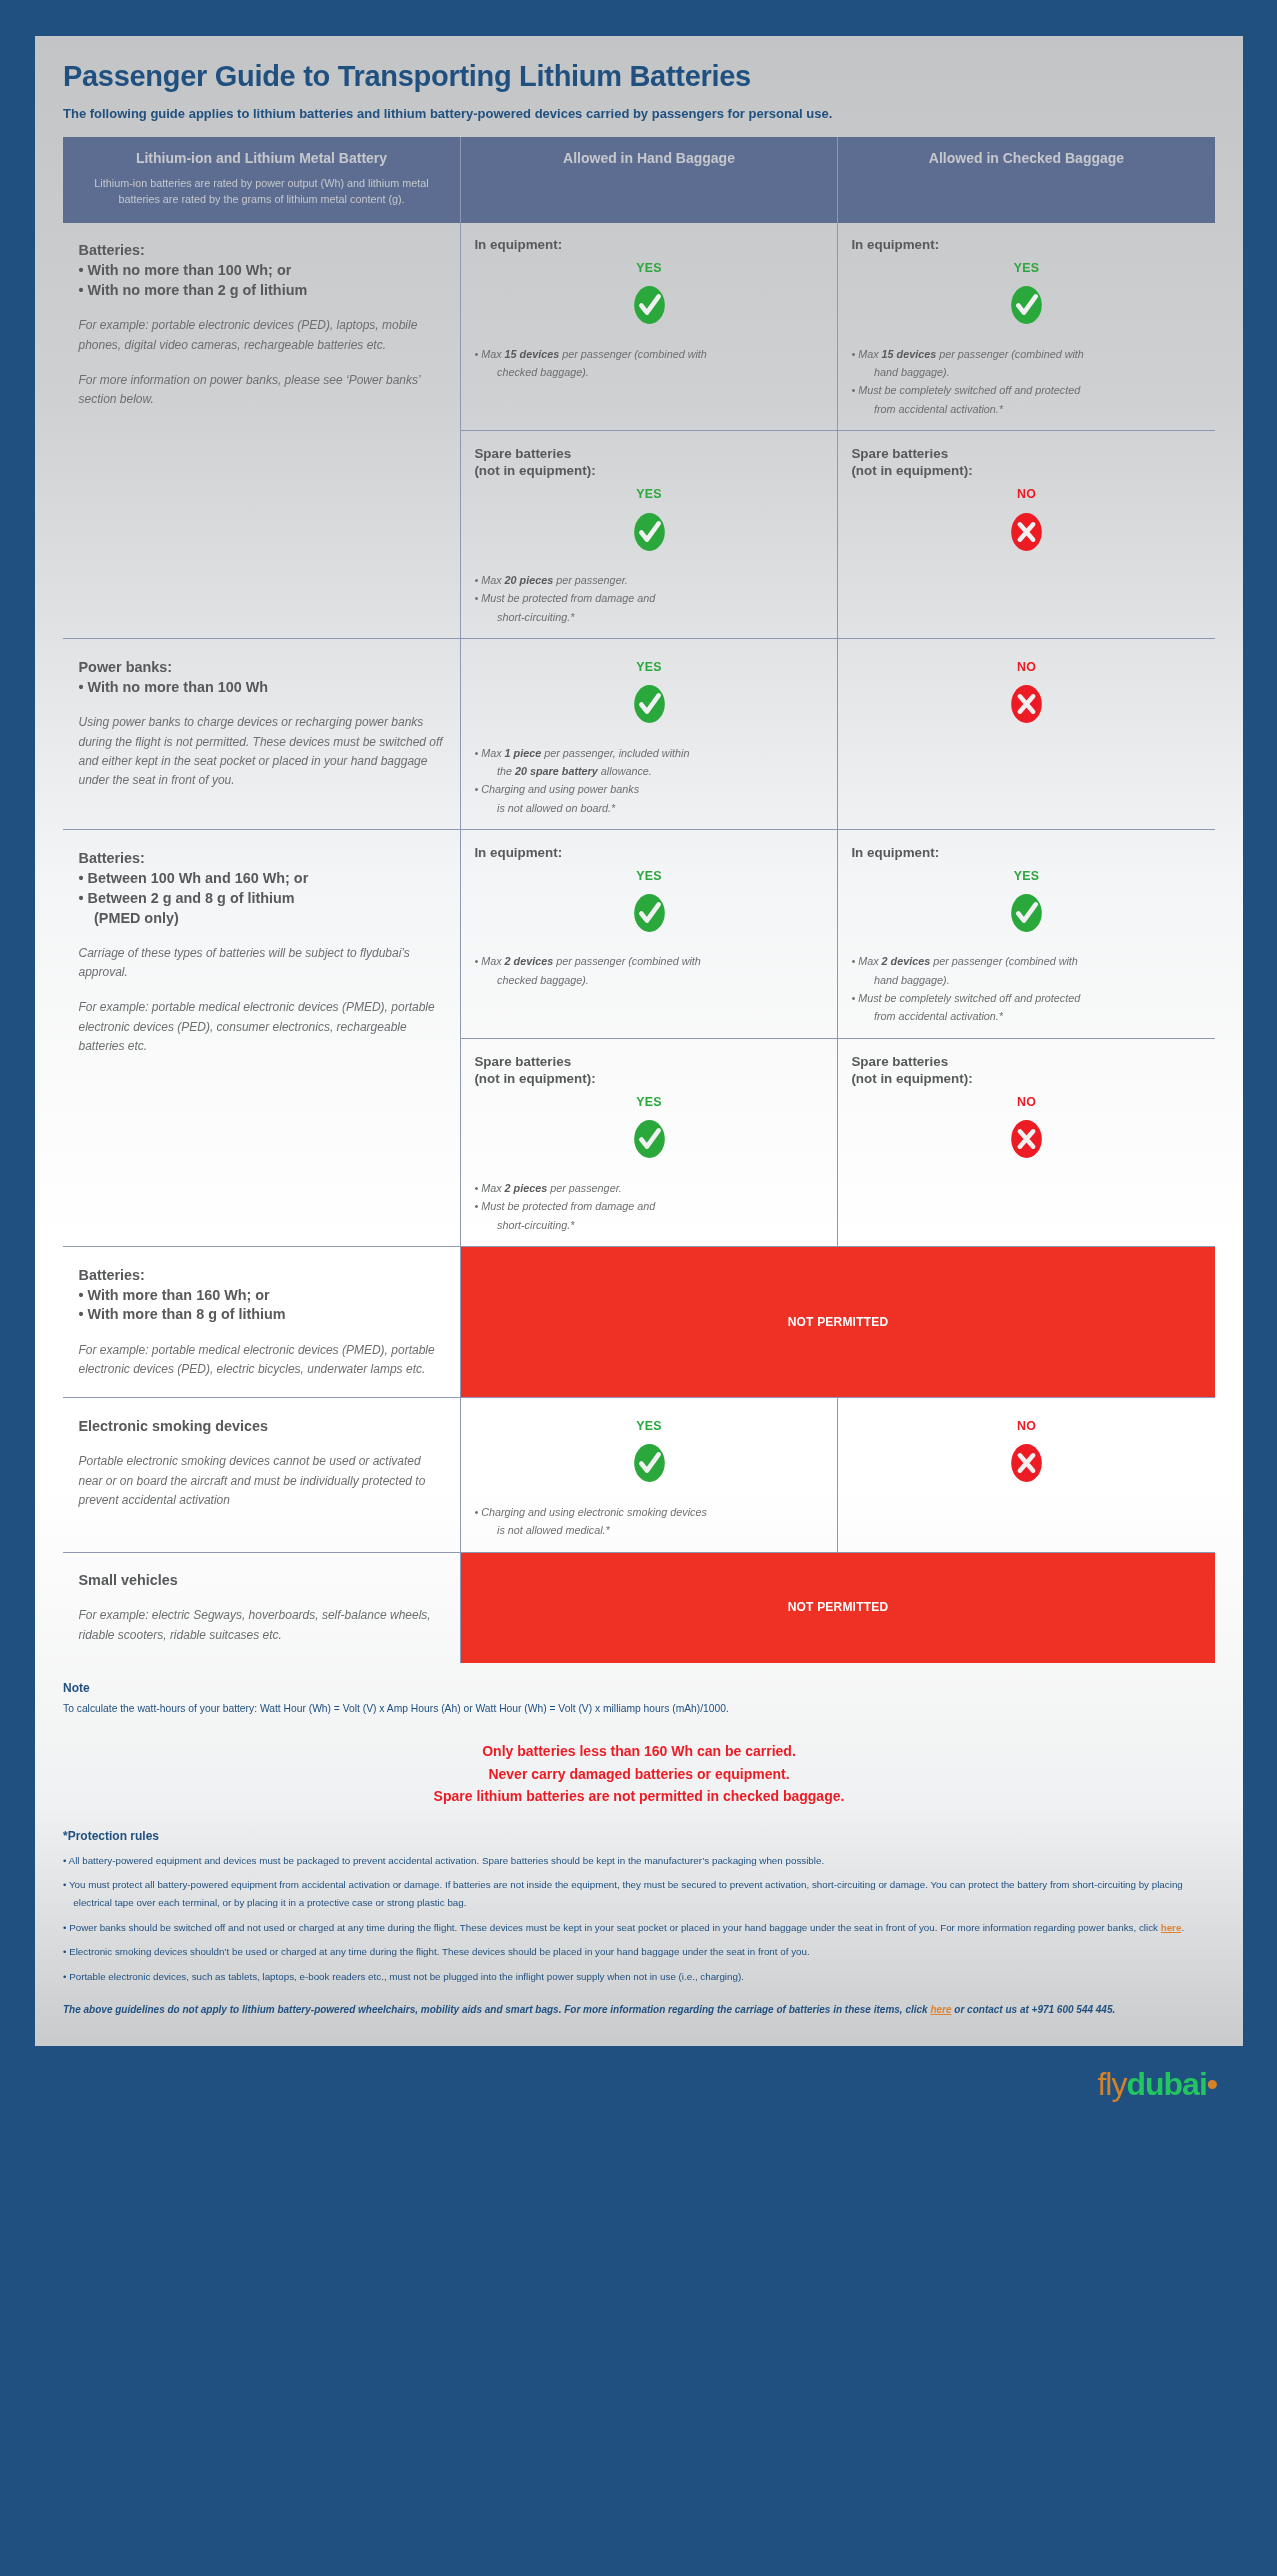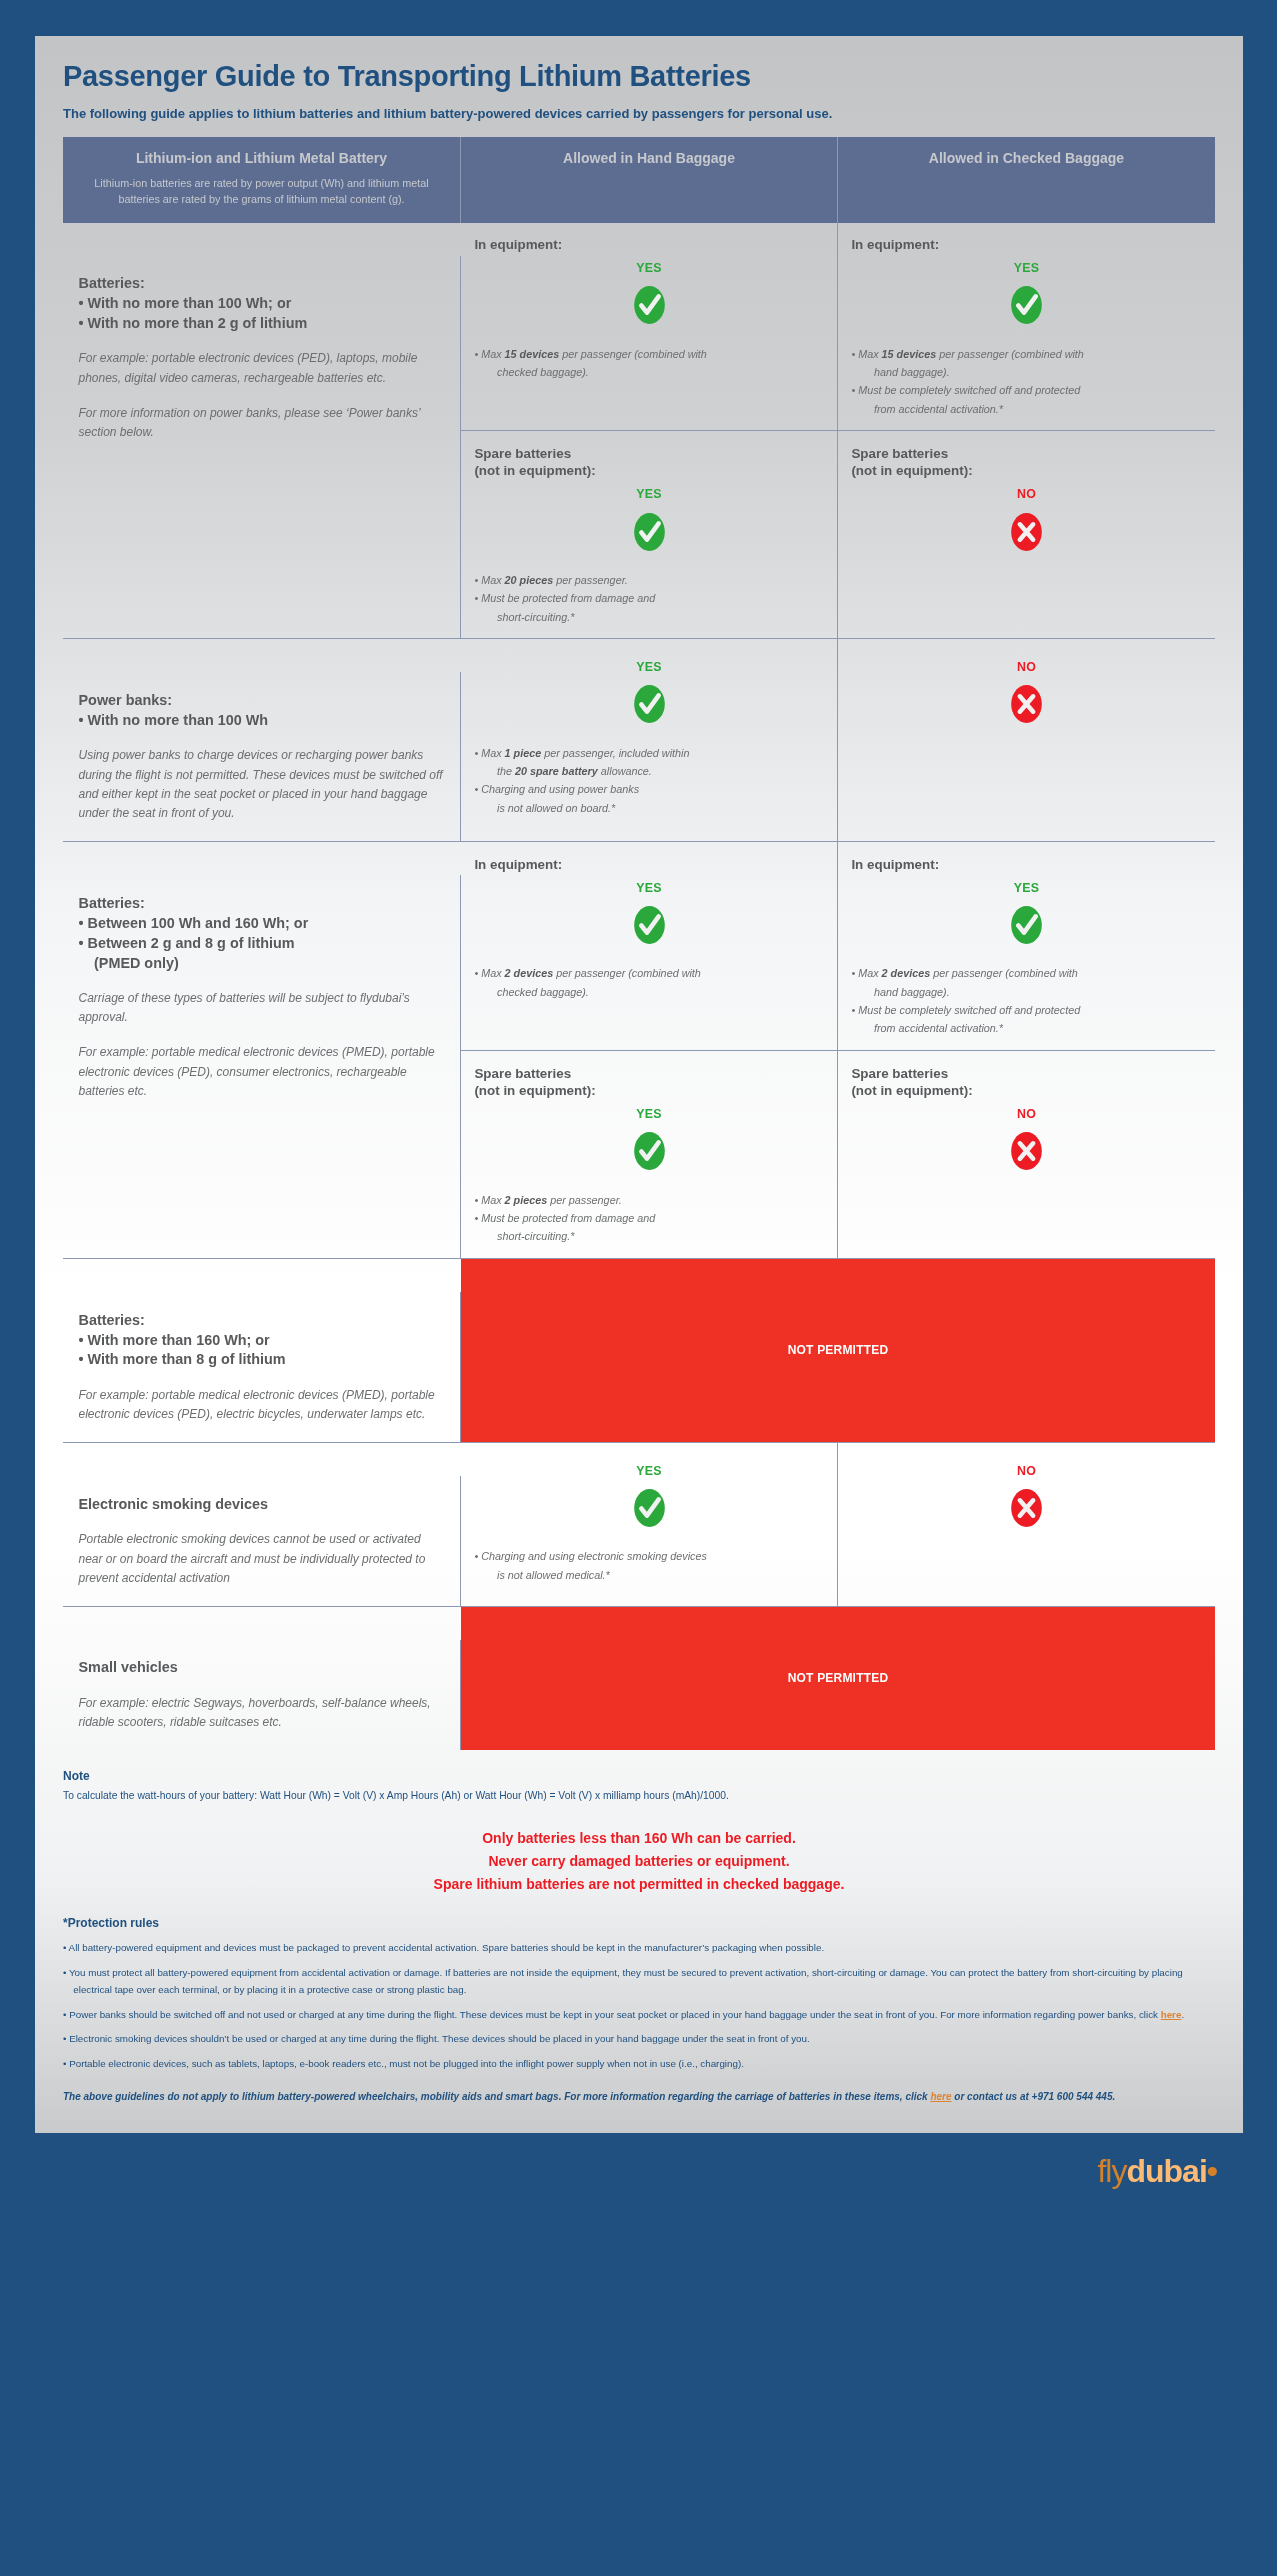--- a/index.html
+++ b/index.html
@@ -44,21 +44,20 @@
   .th.c2 { width: 377px; }
   .th.c3 { width: 377px; }
   .th .t { font-size: 14px; font-weight: bold; line-height: 1.25; }
   .th .d { font-size: 10.8px; line-height: 1.45; margin-top: 8.2px; }
 
   .row { display: flex; border-bottom: 1.5px solid #8d99b4; }
   .row:last-of-type { border-bottom: none; }
   .cell-l {
     width: 398px; border-right: 1.5px solid #8d99b4;
     padding: 18.5px 15.5px 17.5px 15.5px;
-    margin-top: 33px;
   }
   .cell-r { width: 754px; display: flex; flex-direction: column; }
   .subrow { display: flex; border-bottom: 1.5px solid #8d99b4; flex: 1; }
   .subrow:last-child { border-bottom: none; }
   .cell-m { width: 377px; border-right: 1.5px solid #8d99b4; padding: 13.4px 13.4px 12.4px 13.4px; }
   .cell-e { width: 377px; padding: 13.4px 13.4px 12.4px 13.4px; }
 
   .ttl { font-size: 14.4px; font-weight: bold; color: #58595b; line-height: 1.38; }
   .bul { font-size: 14.4px; font-weight: bold; color: #58595b; line-height: 1.38; }
   .bul.ind { padding-left: 15.5px; }
@@ -104,21 +103,21 @@
   .lnk { color: #e08331; font-weight: bold; text-decoration: underline; }
   .closing {
     padding: 8.2px 28px 28px 28px;
     color: #1f5080; font-size: 10px; font-style: italic; font-weight: bold;
     line-height: 1.75;
   }
   
   .logobar { height: 77px; display: flex; align-items: center; justify-content: flex-end; padding-right: 26px; }
   .logo { font-size: 32px; letter-spacing: -1px; font-weight: bold; }
   .logo .fly { color: #d4822a; font-weight: normal; }
-  .logo .dubai { color: #fdba74; }
+  .logo .dubai { color: #22c55e; }
   .logo .dot { color: #d4822a; }
 </style>
 </head>
 <body>
 
 <div class="page">
 <div class="sheet">
 
   <div class="hdr">
     <h1>Passenger Guide to Transporting Lithium Batteries</h1>

